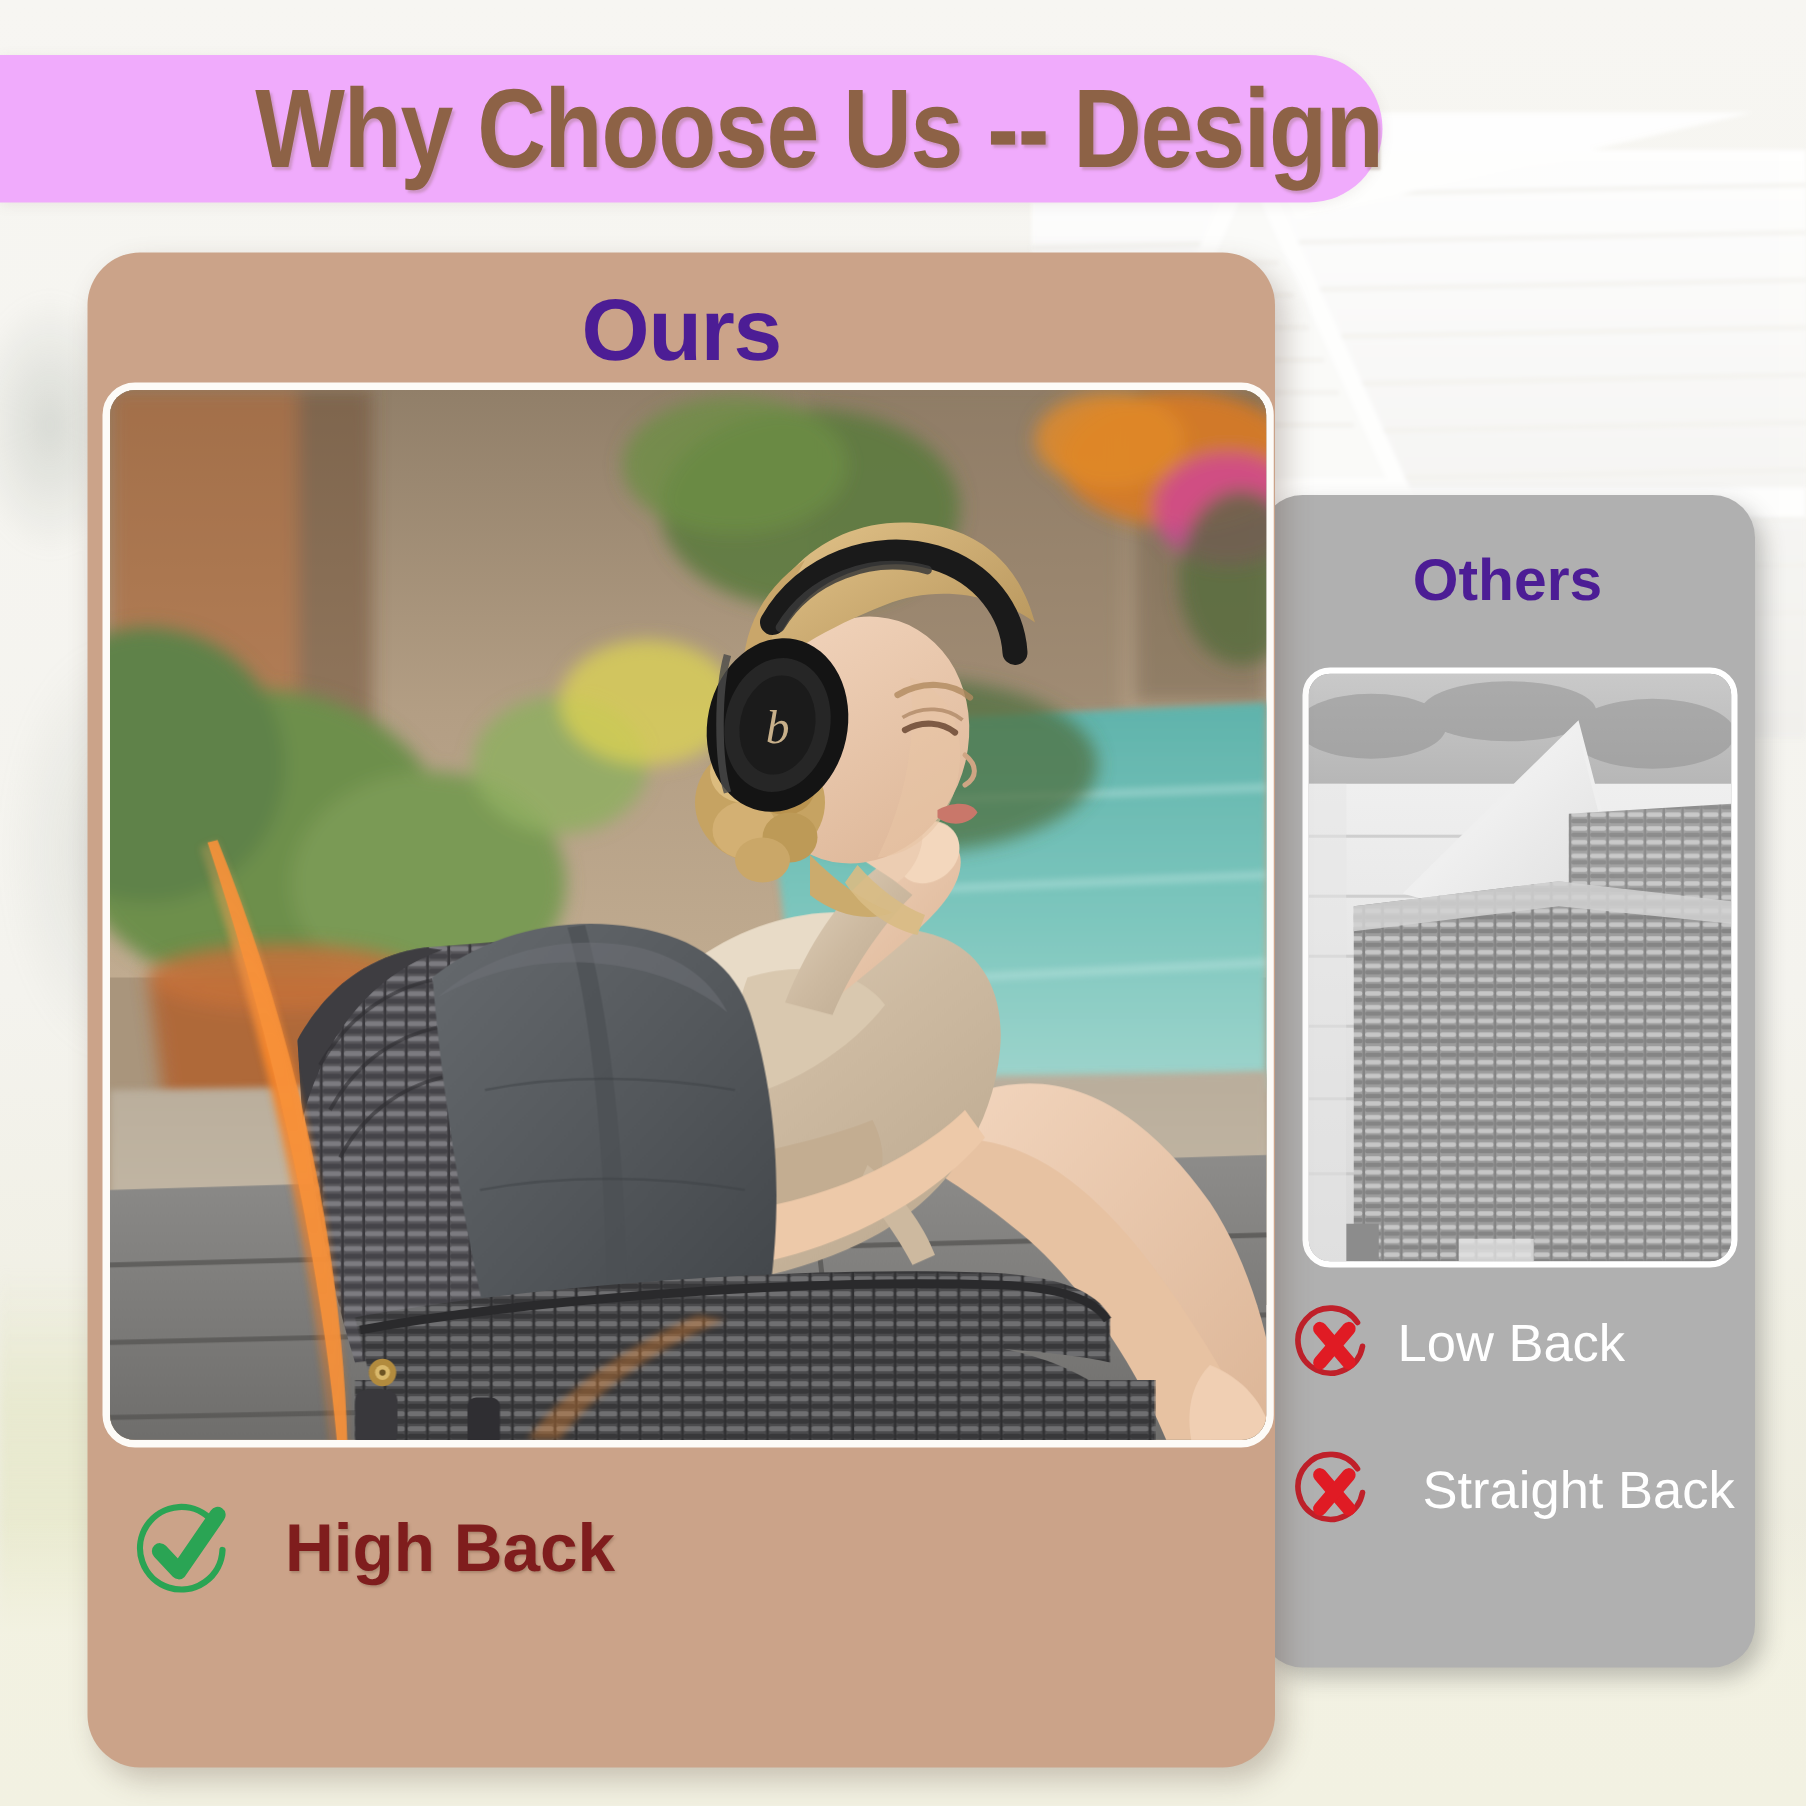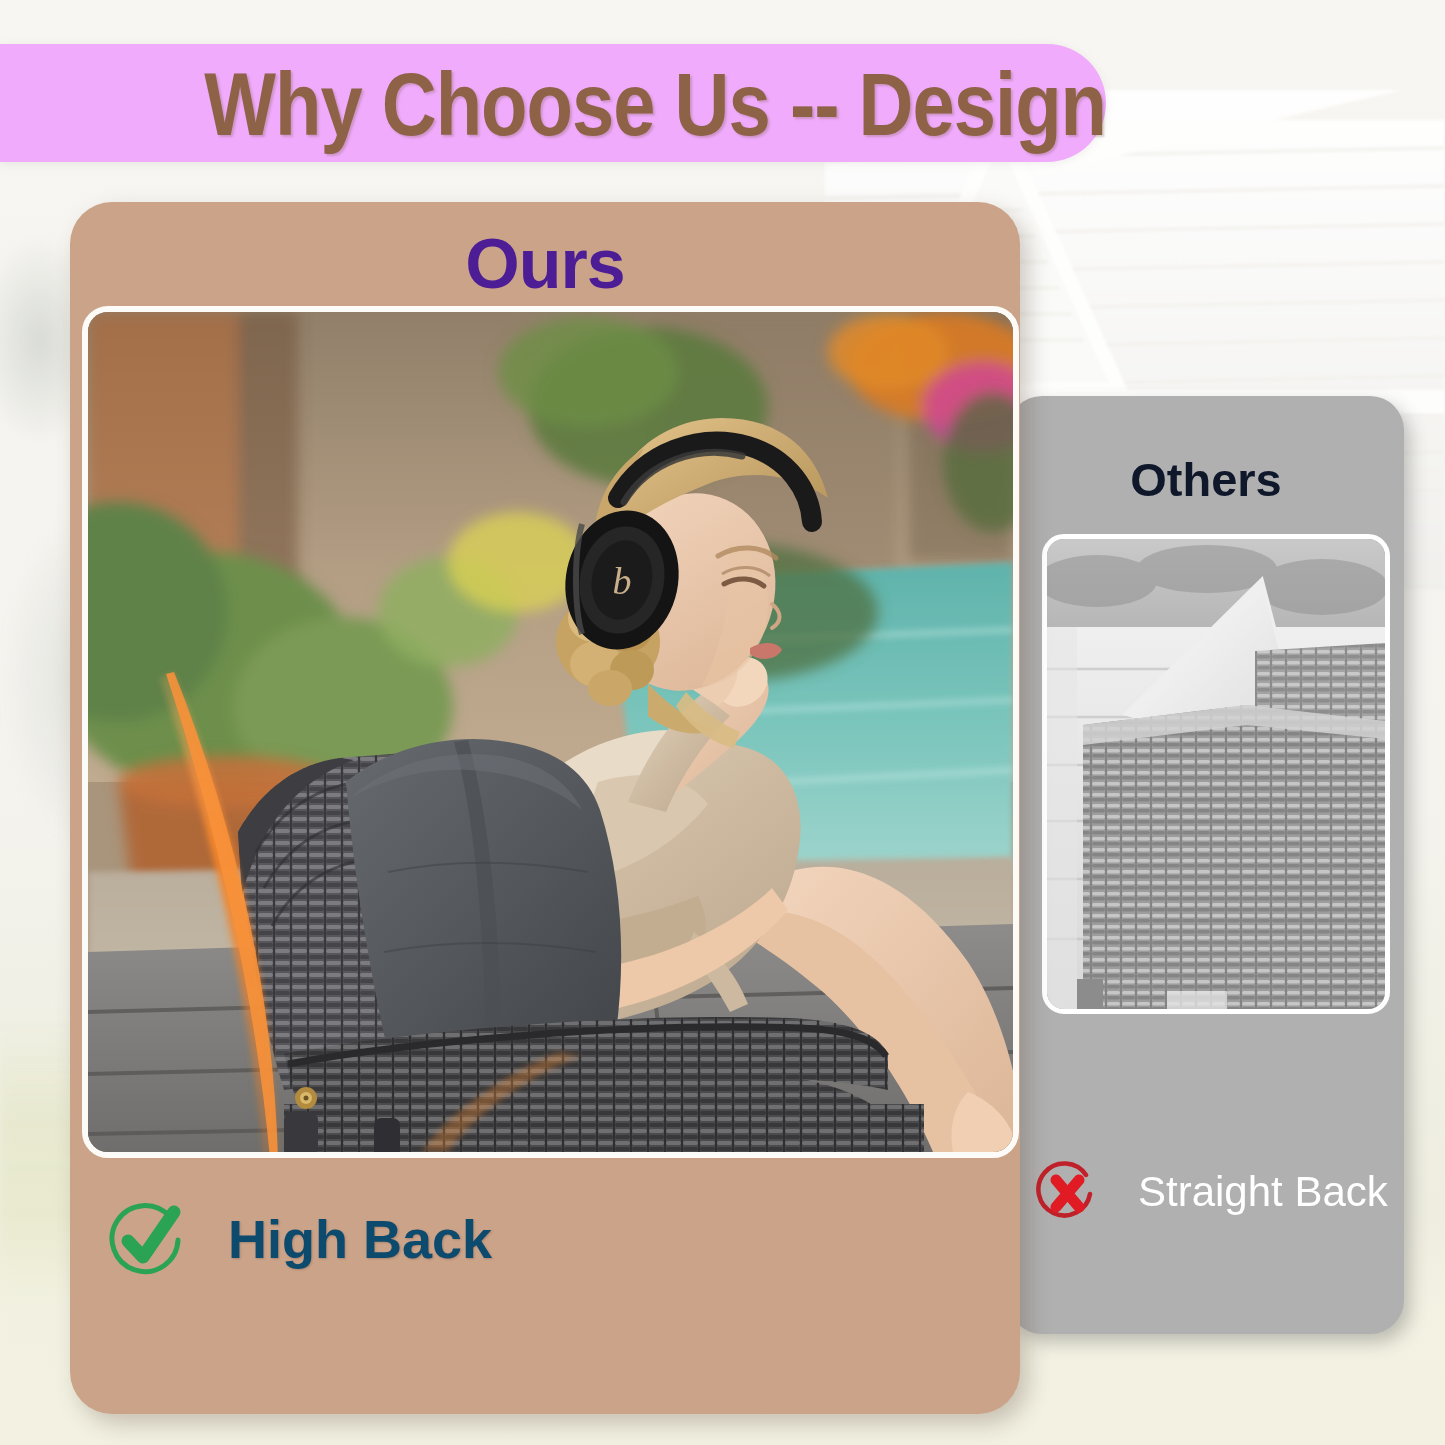--- a/index.html
+++ b/index.html
@@ -41,40 +41,40 @@
     font-size:76px;font-weight:bold;color:#8d6246;letter-spacing:-1px;
     transform:scaleY(1.18);
     text-shadow:2px 2px 2px rgba(120,90,66,.28);
     white-space:nowrap;
   }
 
   
   #others-panel{position:absolute;left:1008px;top:396px;width:396px;height:938px;
     background:#b0b0b0;border-radius:34px;
     box-shadow:6px 8px 18px rgba(60,60,60,.30);}
-  #others-title{position:absolute;left:0;top:56px;width:100%;text-align:center;
-    color:#0f172a;font-size:47px;font-weight:bold;letter-spacing:0px;}
+  #others-title{position:absolute;left:0;top:40px;width:100%;text-align:center;
+    color:#4c1d95;font-size:47px;font-weight:bold;letter-spacing:0px;}
   #others-photo{position:absolute;left:34px;top:138px;width:338px;height:470px;
     border:5px solid #ffffff;border-radius:22px;overflow:hidden;background:#9a9a9a;}
   #others-photo svg{display:block;width:100%;height:100%;}
   .x-row{position:absolute;display:flex;align-items:center;gap:20px;left:28px;}
   .x-row .lbl{color:#ffffff;font-size:42px;font-weight:500;white-space:nowrap;}
   .badge{width:62px;height:62px;flex:0 0 62px;}
 
   
   #ours-panel{position:absolute;left:70px;top:202px;width:950px;height:1212px;
     background:#cba389;border-radius:42px;
     box-shadow:8px 10px 22px rgba(90,70,55,.28);}
   #ours-title{position:absolute;left:0;top:22px;width:100%;text-align:center;
     color:#4c1d95;font-size:70px;font-weight:bold;letter-spacing:-1px;}
   #ours-photo{position:absolute;left:12px;top:104px;width:925px;height:840px;
     border:6px solid #fdfbf7;border-radius:26px;overflow:hidden;background:#8a8378;}
   #ours-photo svg{display:block;width:100%;height:100%;}
   .c-row{position:absolute;display:flex;align-items:center;gap:42px;left:38px;}
-  .c-row .lbl{color:#0c4a6e;font-size:54px;font-weight:bold;white-space:nowrap;
+  .c-row .lbl{color:#7f1d1d;font-size:54px;font-weight:bold;white-space:nowrap;
     text-shadow:1px 1px 2px rgba(110,80,60,.35);}
   .cbadge{width:78px;height:78px;flex:0 0 78px;}
 </style>
 </head>
 <body>
 
 <div id="bg">
   <div class="sky"></div>
   <div class="trees"></div>
 
@@ -168,20 +168,28 @@
 
       <path d="M208,112 L338,104 L338,196 L208,186 Z" fill="url(#weaveG)" opacity=".92"></path>
       <path d="M36,186 L200,166 L338,182 L338,470 L36,470 Z" fill="url(#weaveG)"></path>
       <path d="M36,186 L200,166 L338,182 L338,200 L200,186 L36,206 Z" fill="#d2d2d2" opacity=".85"></path>
       <rect x="30" y="440" width="26" height="30" fill="#8c8c8c"></rect>
       <rect x="120" y="452" width="60" height="18" fill="#e2e2e2" opacity=".8"></rect>
       <rect x="0" y="88" width="30" height="382" fill="#e6e6e6" opacity=".55"></rect>
     </svg>
   </div>
 
+  <div class="x-row" style="top:648px;">
+    <svg class="badge" viewBox="0 0 62 62">
+      <path d="M50 14 A26 26 0 1 0 54 33" fill="none" stroke="#C0202A" stroke-width="4.5" stroke-linecap="round"></path>
+      <path d="M20 19 L43 46" stroke="#E01B24" stroke-width="11" stroke-linecap="round"></path>
+      <path d="M43 19 L20 46" stroke="#E01B24" stroke-width="11" stroke-linecap="round"></path>
+    </svg>
+    <span class="lbl">Low Back</span>
+  </div>
 
   <div class="x-row" style="top:765px;gap:40px;">
     <svg class="badge" viewBox="0 0 62 62">
       <path d="M50 14 A26 26 0 1 0 54 33" fill="none" stroke="#C0202A" stroke-width="4.5" stroke-linecap="round"></path>
       <path d="M20 19 L43 46" stroke="#E01B24" stroke-width="11" stroke-linecap="round"></path>
       <path d="M43 19 L20 46" stroke="#E01B24" stroke-width="11" stroke-linecap="round"></path>
     </svg>
     <span class="lbl">Straight Back</span>
   </div>
 </div>

